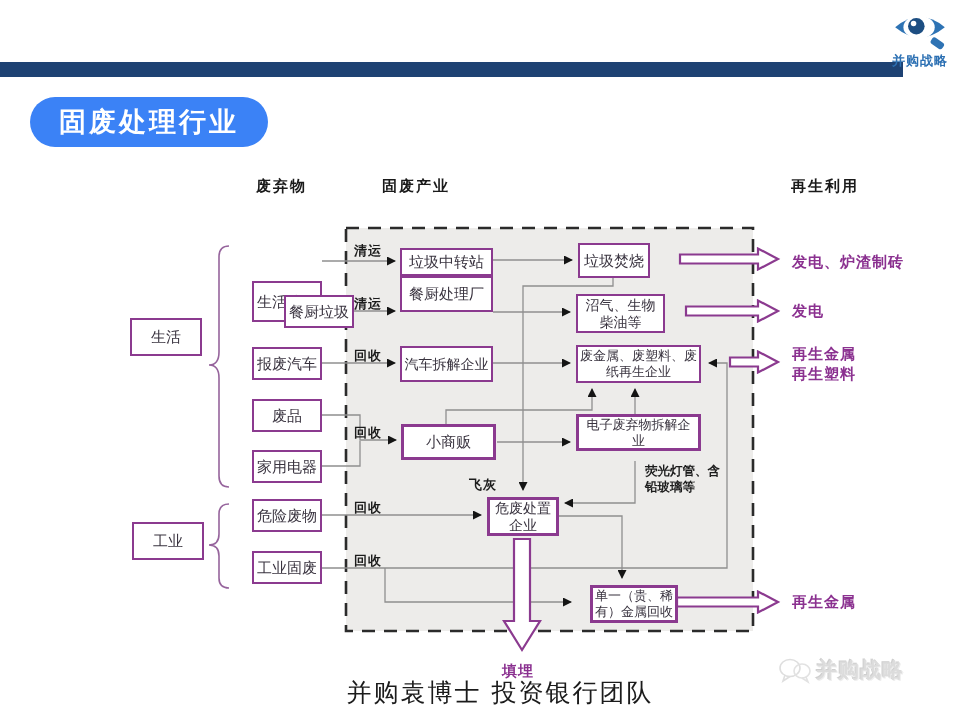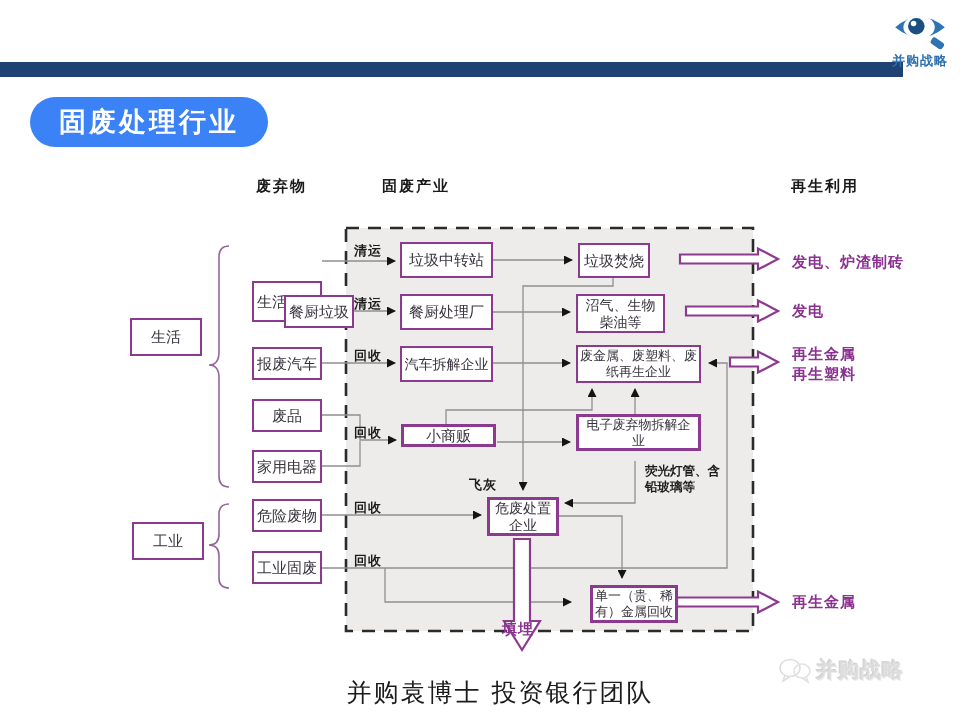--- a/index.html
+++ b/index.html
@@ -105,40 +105,40 @@
   <div class="node" style="left:132px;top:522px;width:72px;height:38px;">工业</div>
 
   <div class="node" style="left:252px;top:245px;width:70px;height:41px;margin-top:36px;">生活垃圾</div>
   <div class="node" style="left:252px;top:295px;width:70px;height:33px;margin-left:32px;">餐厨垃圾</div>
   <div class="node" style="left:252px;top:347px;width:70px;height:33px;">报废汽车</div>
   <div class="node" style="left:252px;top:399px;width:70px;height:33px;">废品</div>
   <div class="node" style="left:252px;top:450px;width:70px;height:33px;">家用电器</div>
   <div class="node" style="left:252px;top:499px;width:70px;height:33px;">危险废物</div>
   <div class="node" style="left:252px;top:551px;width:70px;height:33px;">工业固废</div>
 
-  <div class="node" style="left:400px;top:242px;width:93px;height:36px;">垃圾中转站</div>
-  <div class="node" style="left:400px;top:294px;width:93px;height:36px;">餐厨处理厂</div>
+  <div class="node" style="left:400px;top:248px;width:93px;height:28px;">垃圾中转站</div>
+  <div class="node" style="left:400px;top:276px;width:93px;height:36px;">餐厨处理厂</div>
   <div class="node fs14" style="left:400px;top:346px;width:93px;height:36px;">汽车拆解企业</div>
-  <div class="node thick" style="left:401px;top:424px;width:95px;height:23px;">小商贩</div>
+  <div class="node thick" style="left:401px;top:424px;width:95px;height:36px;">小商贩</div>
   <div class="node thick fs14" style="left:487px;top:497px;width:72px;height:39px;">危废处置企业</div>
   <div class="node" style="left:578px;top:243px;width:72px;height:35px;">垃圾焚烧</div>
   <div class="node fs14" style="left:576px;top:294px;width:89px;height:39px;">沼气、生物柴油等</div>
   <div class="node fs13" style="left:576px;top:345px;width:125px;height:38px;">废金属、废塑料、废纸再生企业</div>
   <div class="node thick fs13" style="left:576px;top:414px;width:125px;height:37px;">电子废弃物拆解企业</div>
   <div class="node thick fs13" style="left:578px;top:585px;width:88px;height:38px;margin-left:12px;">单一（贵、稀有）金属回收</div>
 
   <div class="abs elabel" style="left:354px;top:242px;">清运</div>
   <div class="abs elabel" style="left:354px;top:295px;">清运</div>
   <div class="abs elabel" style="left:354px;top:347px;">回收</div>
   <div class="abs elabel" style="left:354px;top:424px;">回收</div>
   <div class="abs elabel" style="left:354px;top:499px;">回收</div>
   <div class="abs elabel" style="left:354px;top:552px;">回收</div>
   <div class="abs elabel" style="left:469px;top:476px;">飞灰</div>
   <div class="abs elabel2" style="left:645px;top:463px;width:84px;">荧光灯管、含铅玻璃等</div>
-  <div class="abs elabel purple" style="left:502px;top:620px;font-size:15px;">填埋</div>
+  <div class="abs elabel purple" style="left:502px;top:662px;font-size:15px;">填埋</div>
 
   <div class="abs out-label" style="left:792px;top:253px;">发电、炉渣制砖</div>
   <div class="abs out-label" style="left:792px;top:302px;">发电</div>
   <div class="abs out-label" style="left:792px;top:345px;">
     <div>再生金属</div>
     <div>再生塑料</div>
   </div>
   <div class="abs out-label" style="left:792px;top:593px;">再生金属</div>
 
   <div class="abs credit">并购袁博士 投资银行团队</div>

